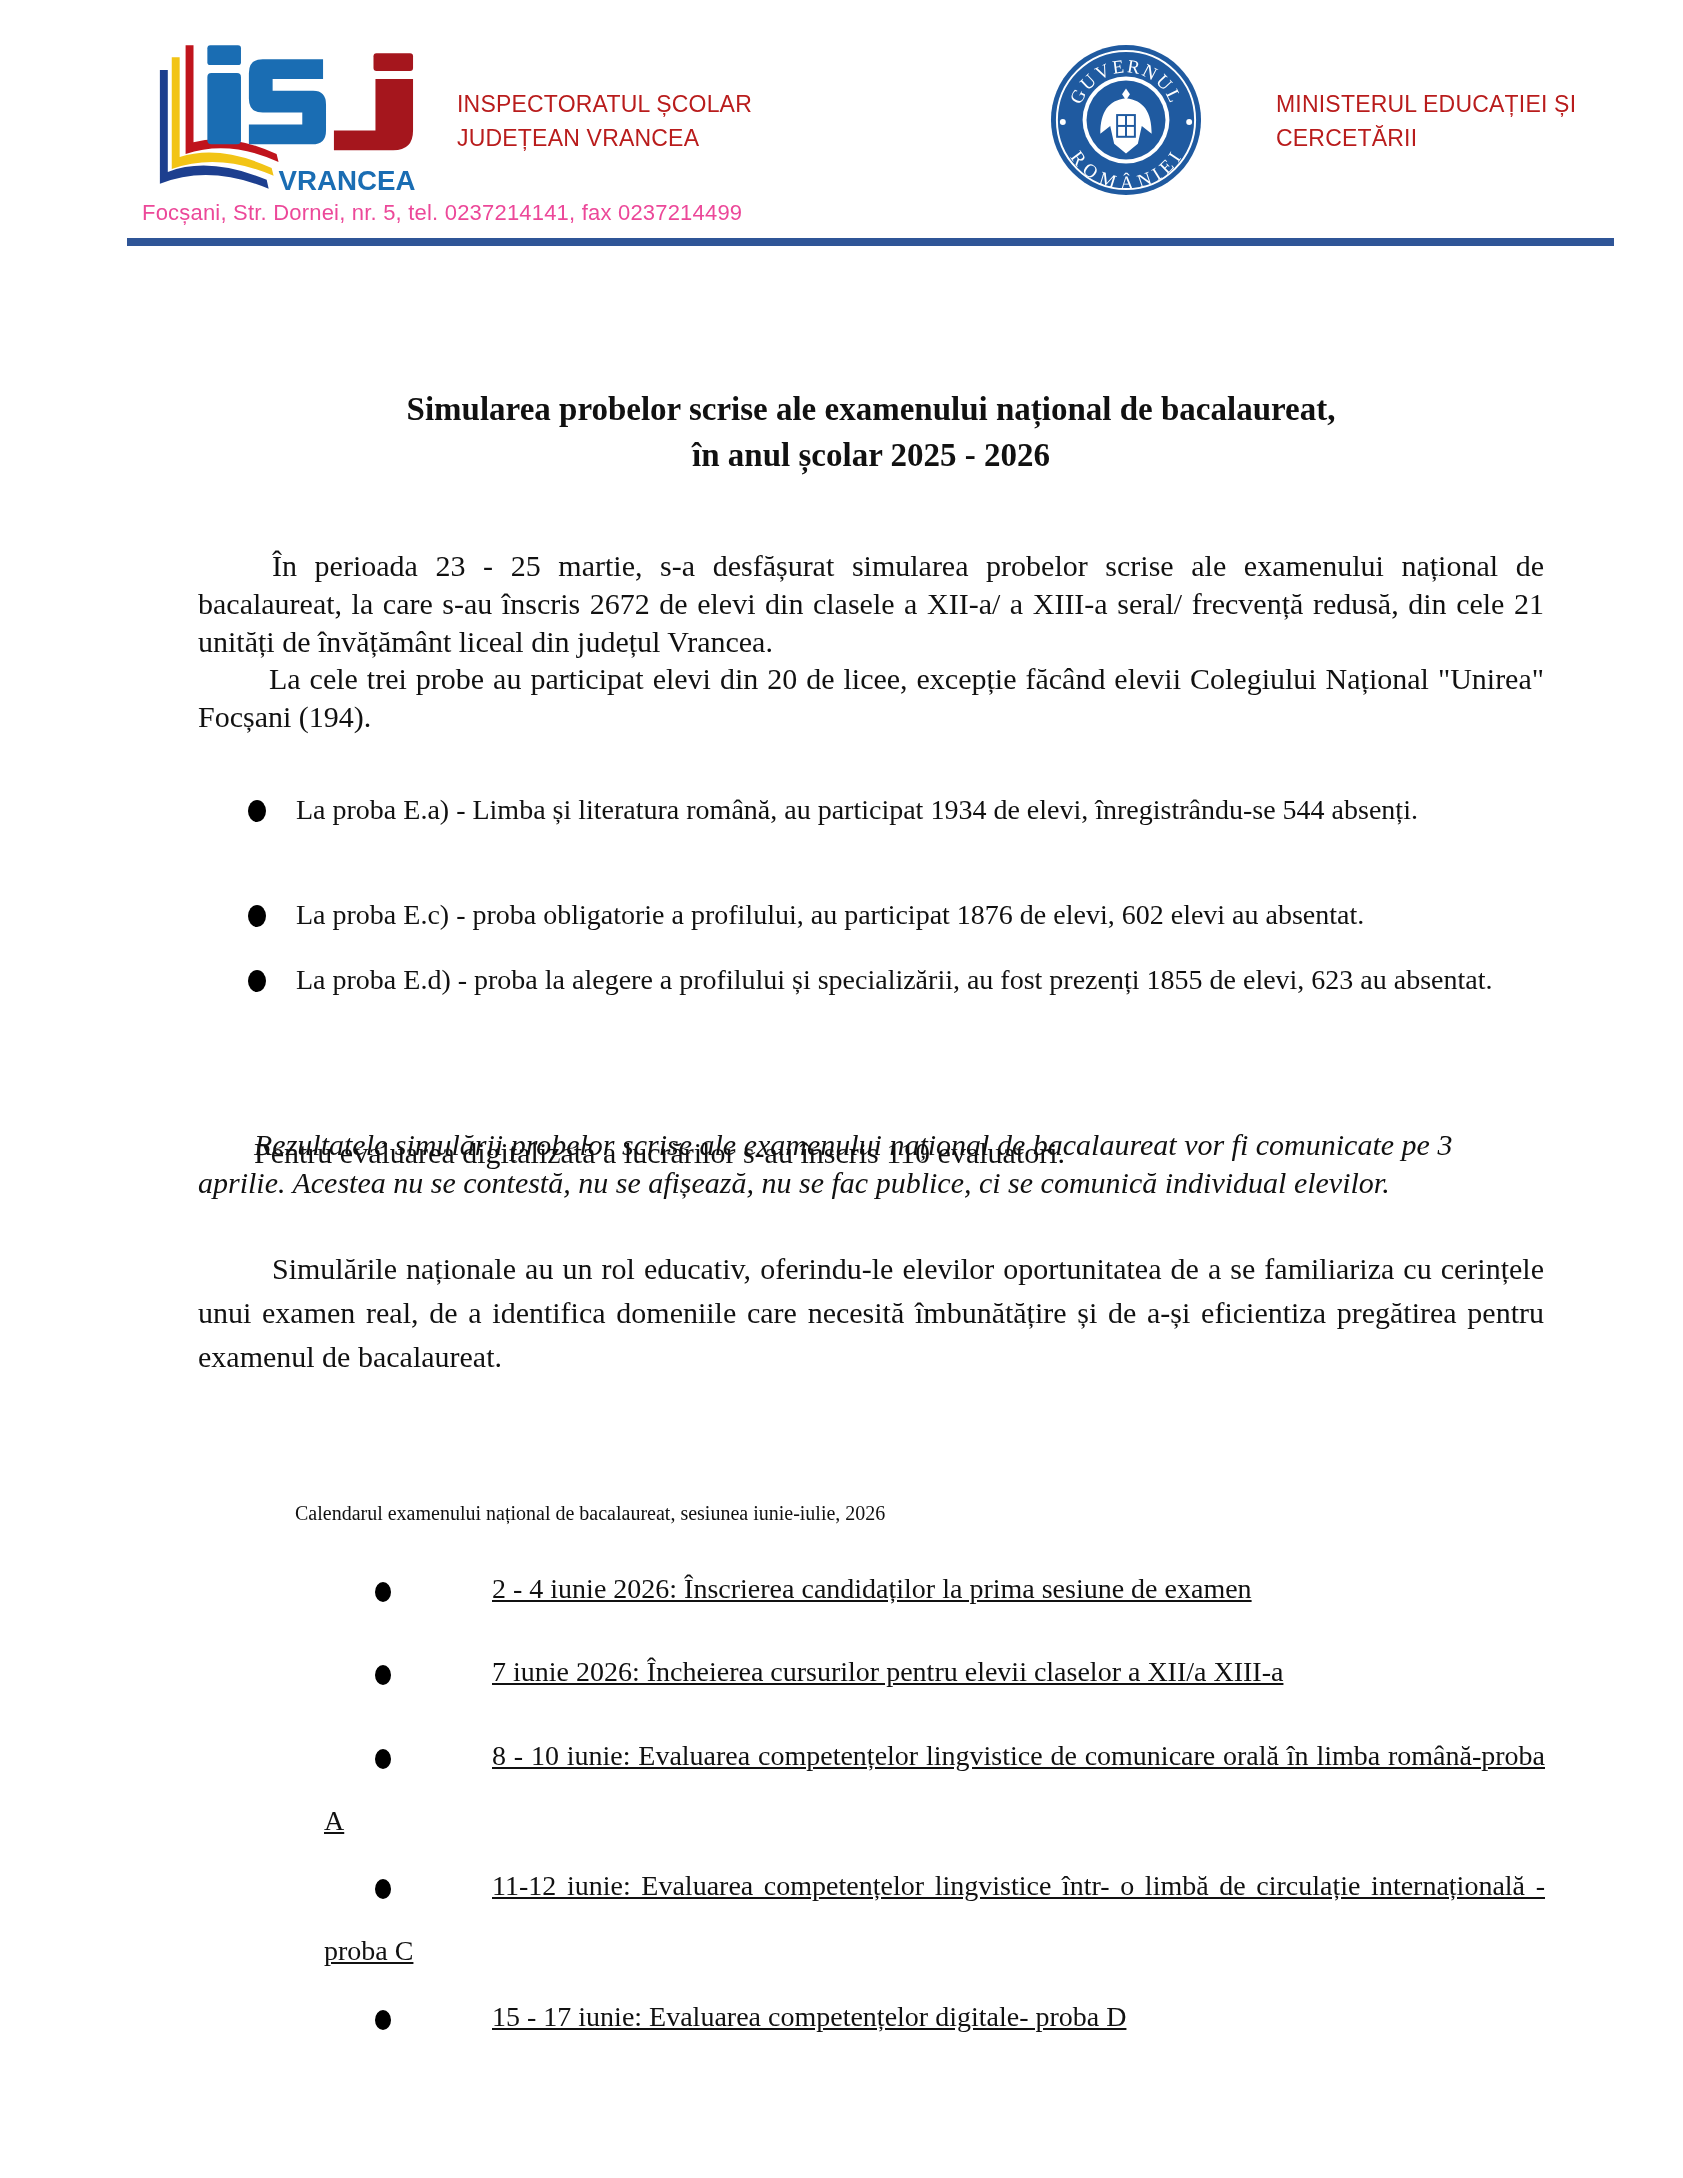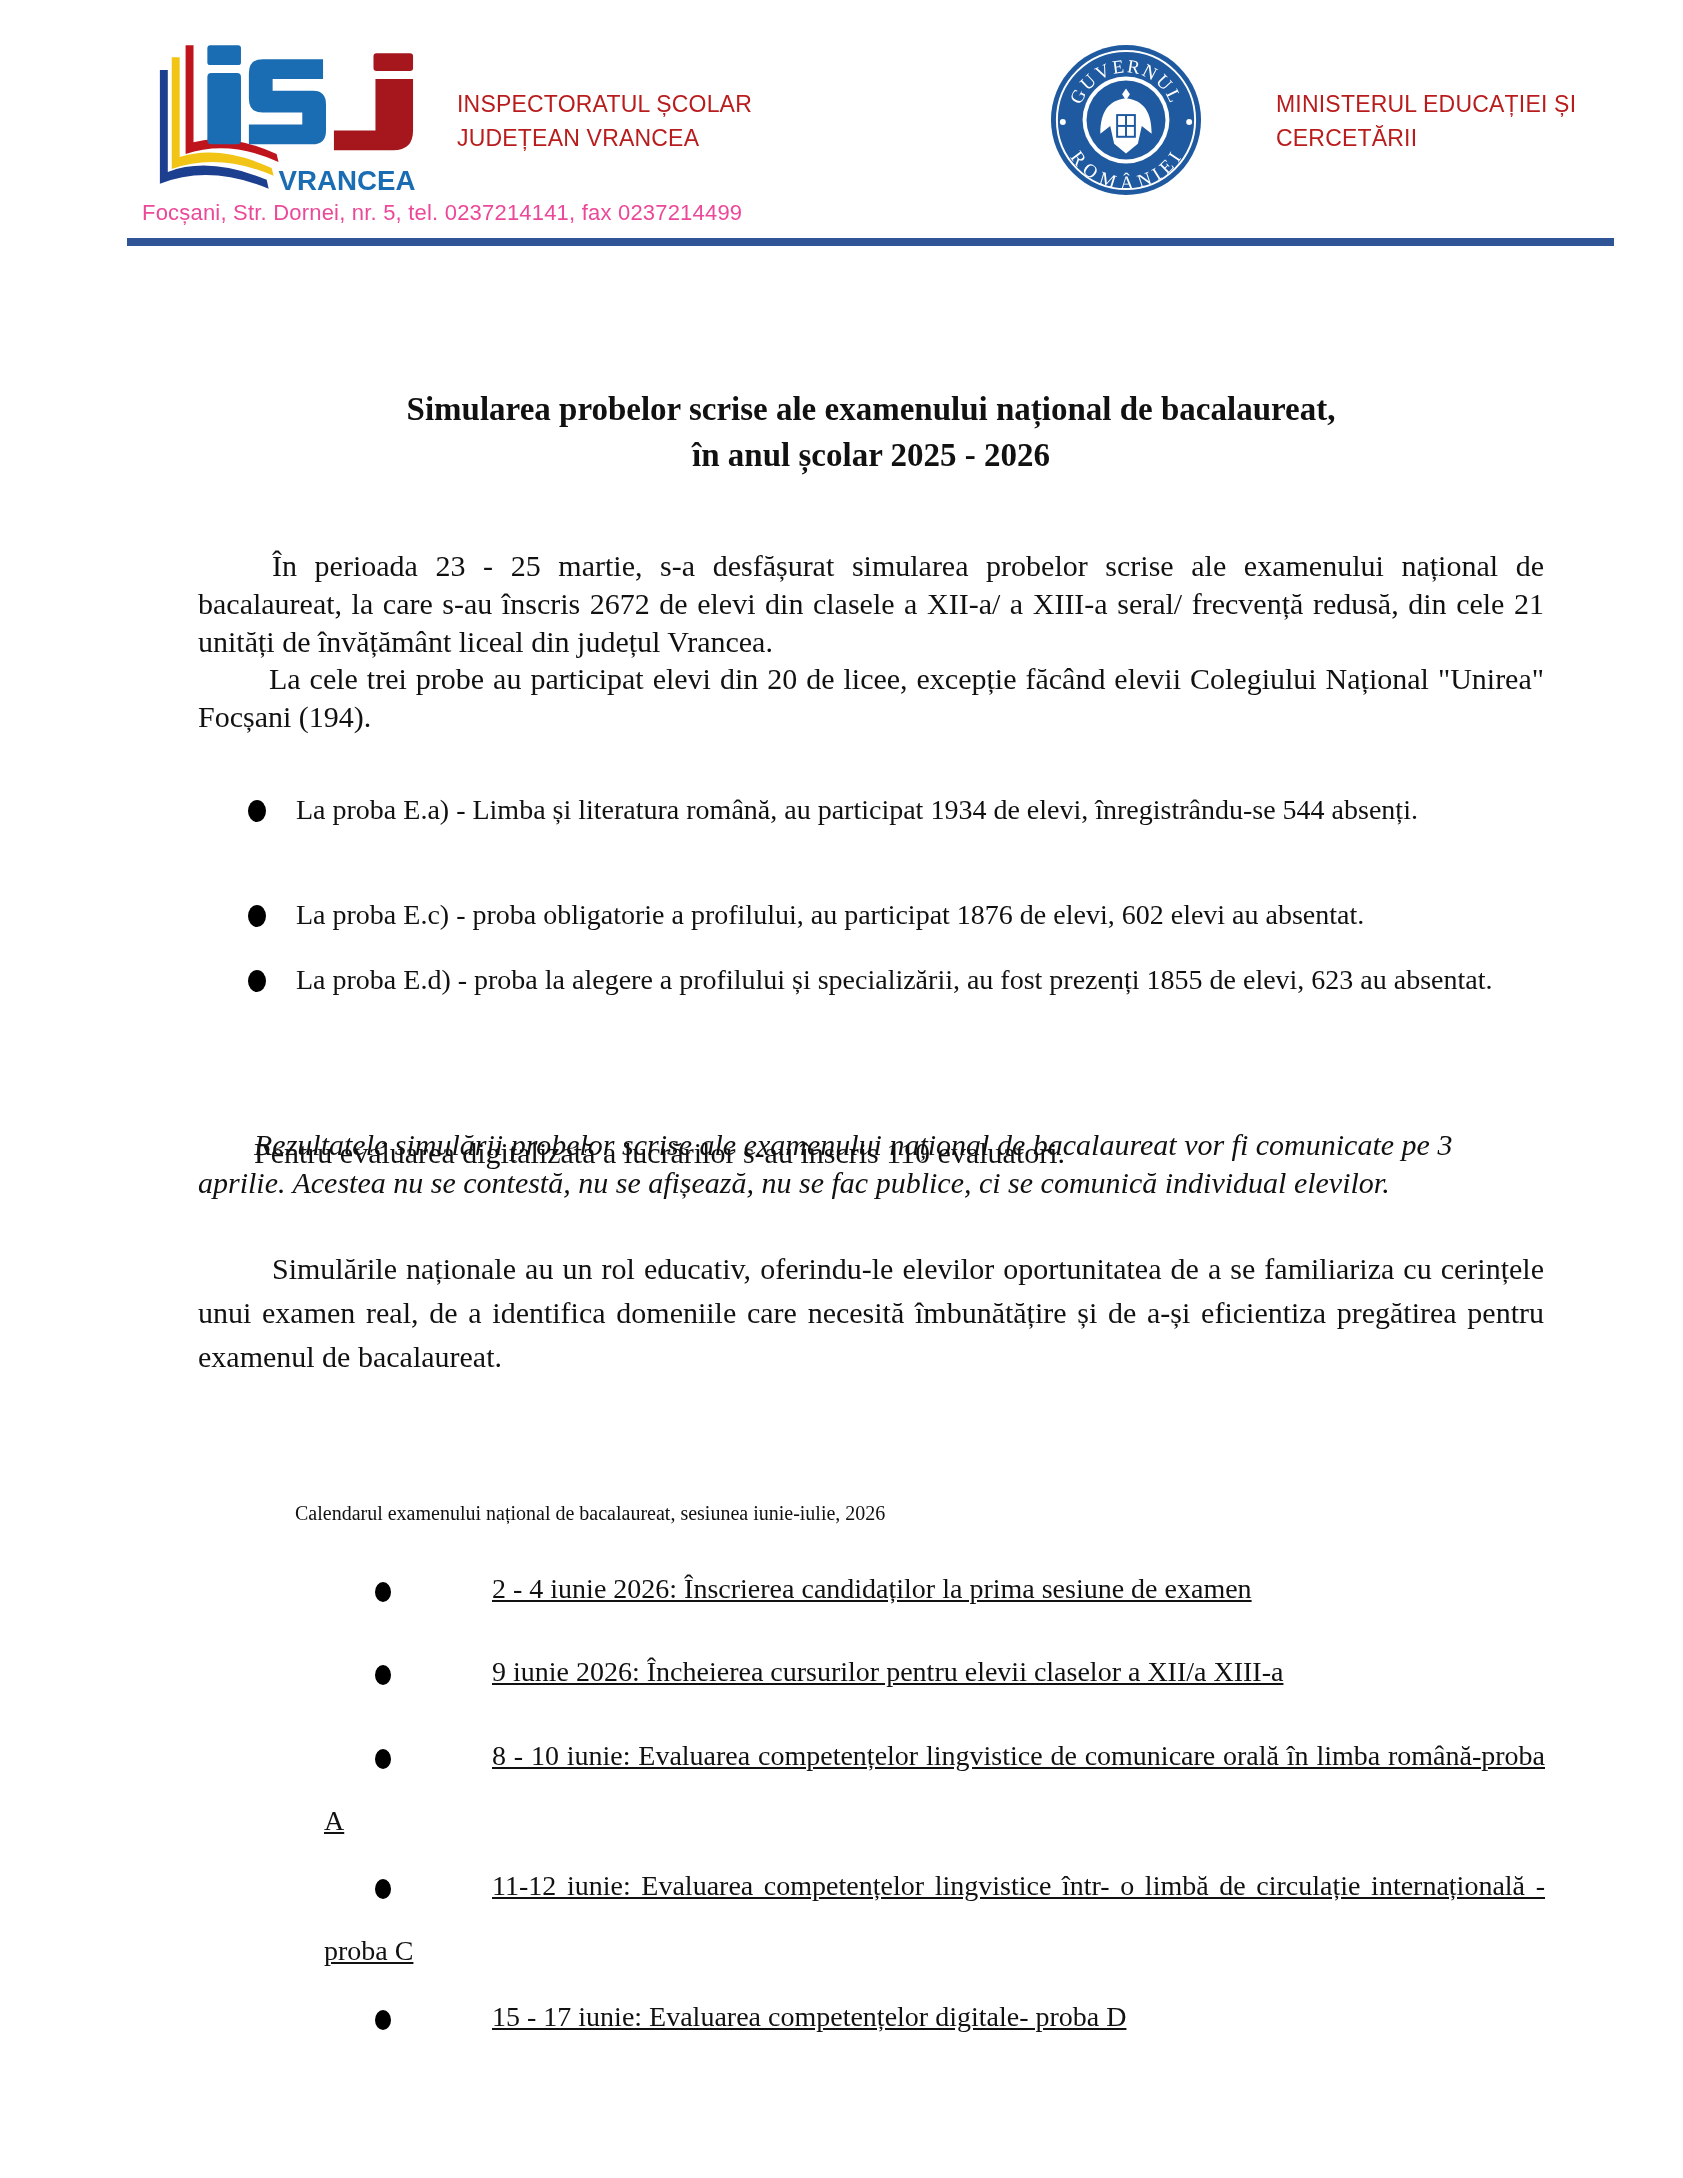--- a/index.html
+++ b/index.html
@@ -127,21 +127,21 @@
 <div class="abs para" style="top:1247px; line-height:44px; text-indent:74px;">Simulările naționale au un rol educativ, oferindu-le elevilor oportunitatea de a se familiariza cu cerințele unui examen real, de a identifica domeniile care necesită îmbunătățire și de a-și eficientiza pregătirea pentru examenul de bacalaureat.</div>
 
 <div class="abs" id="cal-heading">Calendarul examenului național de bacalaureat, sesiunea iunie-iulie, 2026</div>
 
 <div class="cal-row" style="top:1556px;">
   <span class="cal-dot"></span>
   <div class="cal-text">2 - 4 iunie 2026: Înscrierea candidaților la prima sesiune de examen</div>
 </div>
 <div class="cal-row" style="top:1639px;">
   <span class="cal-dot"></span>
-  <div class="cal-text">9 iunie 2026: Încheierea cursurilor pentru elevii claselor a XII/a XIII-a</div>
+  <div class="cal-text">7 iunie 2026: Încheierea cursurilor pentru elevii claselor a XII/a XIII-a</div>
 </div>
 <div class="cal-row" style="top:1723px;">
   <span class="cal-dot"></span>
   <div class="cal-text">8 - 10 iunie: Evaluarea competențelor lingvistice de comunicare orală în limba română-proba A</div>
 </div>
 <div class="cal-row" style="top:1853px;">
   <span class="cal-dot"></span>
   <div class="cal-text">11-12 iunie: Evaluarea competențelor lingvistice într- o limbă de circulație internațională -proba C</div>
 </div>
 <div class="cal-row" style="top:1984px;">

